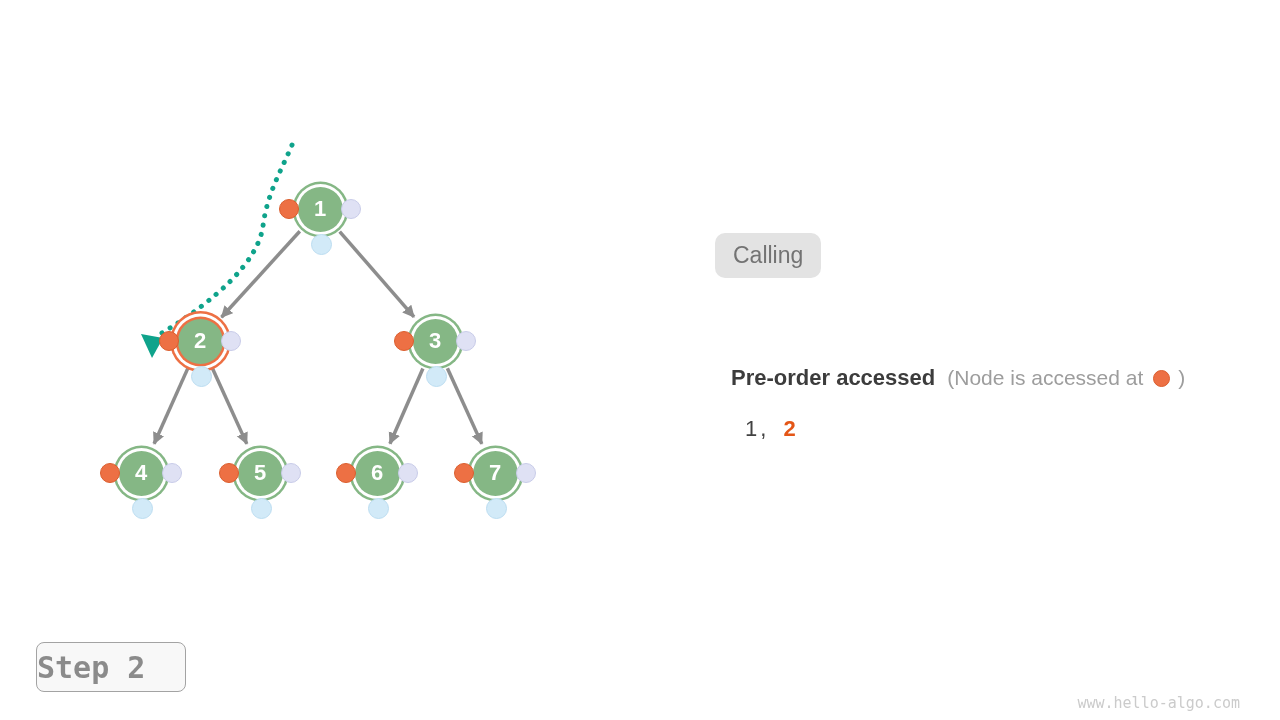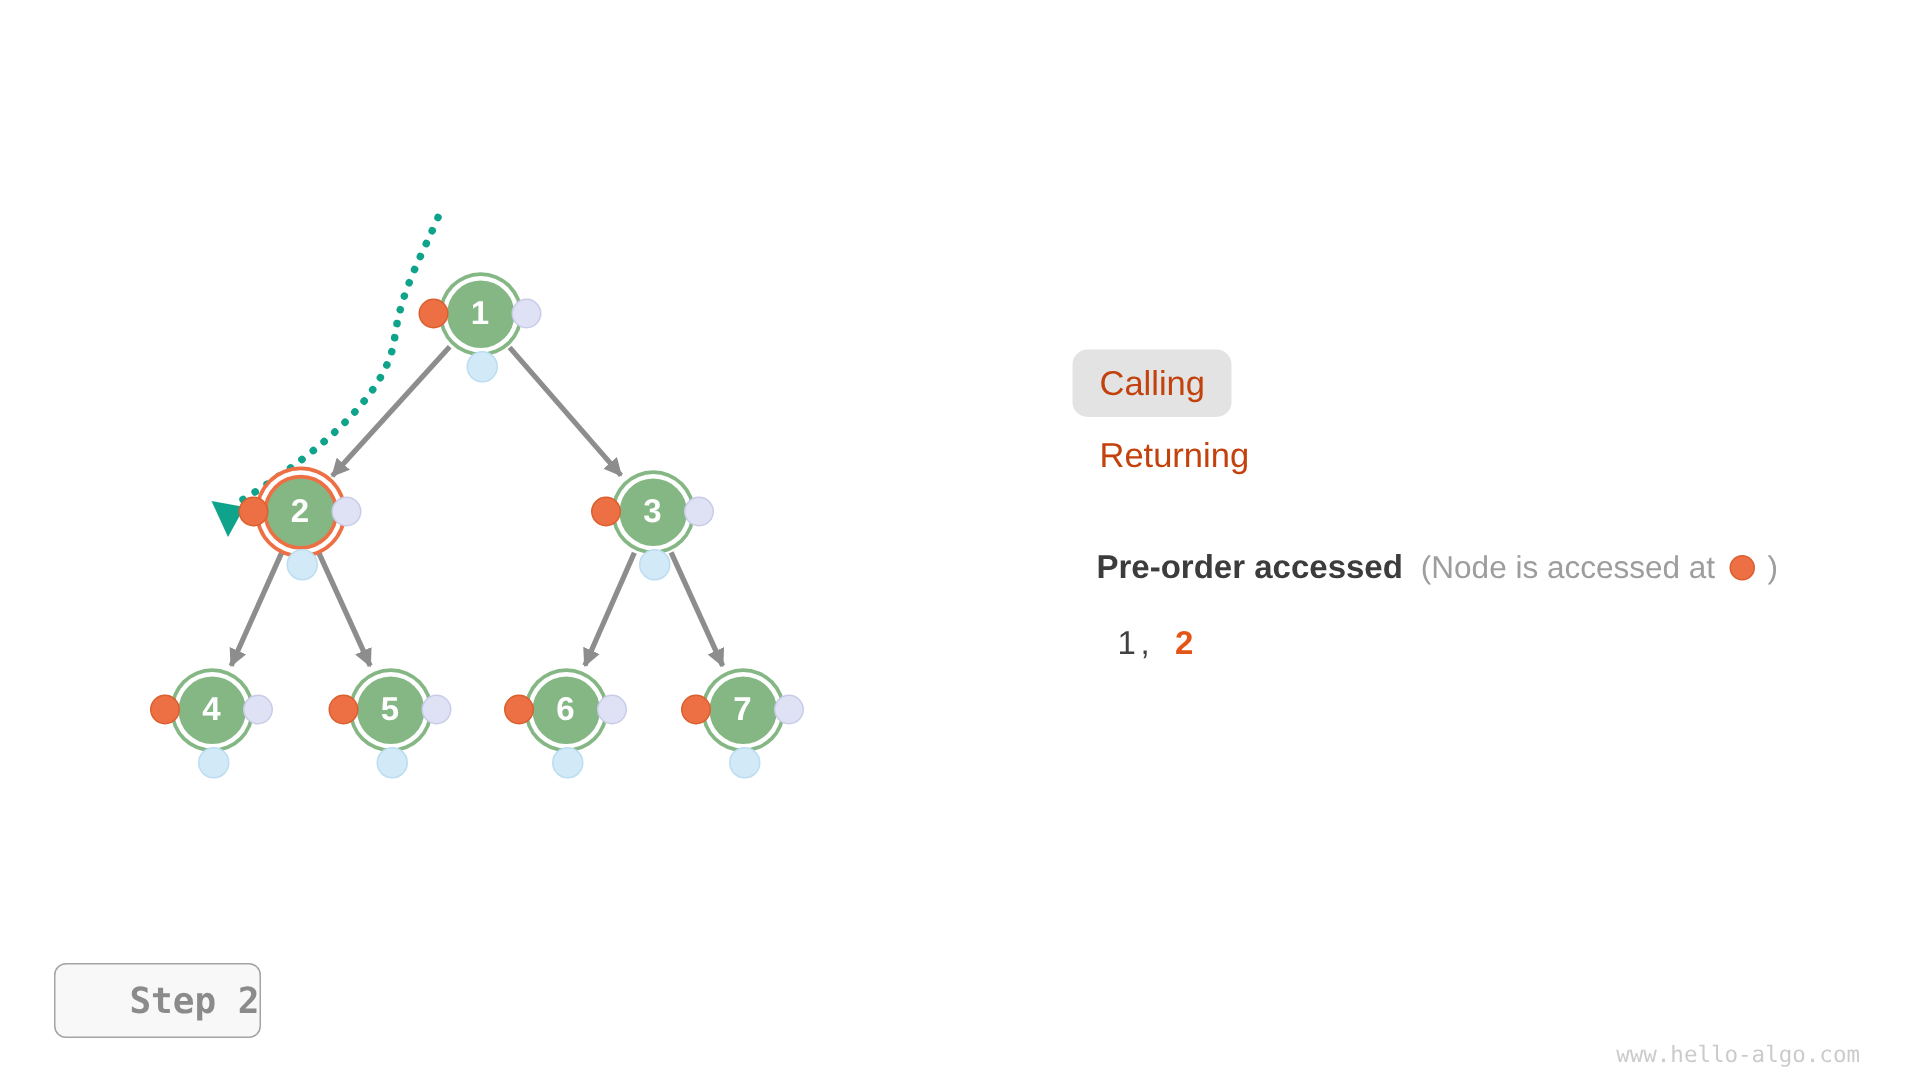--- a/index.html
+++ b/index.html
@@ -36,41 +36,41 @@
   .node-label{color:#fff;font-size:22px;font-weight:bold;line-height:1;}
   .dot{position:absolute;border-radius:50%;}
   .dot-preorder{width:20px;height:20px;left:-18.5px;top:12.5px;
     background:var(--orange);border:1.5px solid var(--orange-dark);}
   .dot-inorder{width:20px;height:20px;left:43.5px;top:12.5px;
     background:var(--lavender);border:1px solid var(--lavender-border);}
   .dot-postorder{width:21px;height:21px;left:13px;top:47px;
     background:var(--blue);border:1px solid var(--blue-border);}
 
   .legend{position:absolute;left:715px;top:233px;z-index:3;}
-  .chip{font-size:23px;color:#c2410c;}
+  .chip{font-size:23px;color:#737373;}
   .chip-calling{display:inline-block;background:#E3E3E3;border-radius:10px;
     padding:9px 18px;}
   .chip-returning{padding:12px 0 0 18px;}
 
   .trav{position:absolute;left:731px;top:365px;z-index:3;}
   .trav-line{white-space:nowrap;}
   .trav-title{font-size:22px;font-weight:bold;color:var(--dark);}
   .trav-note{font-size:21px;color:var(--gray);margin-left:12px;text-align:right;}
   .note-dot{display:inline-block;width:17px;height:17px;border-radius:50%;
     background:var(--orange);border:1px solid var(--orange-dark);
     vertical-align:-2px;margin:0 8px 0 10px;}
   .seq{margin:25px 0 0 14px;font-size:22px;color:#414141;}
   .seq-num.hl{color:var(--orange-text);font-weight:bold;}
   .seq-comma{margin:0 17px 0 3px;}
 
-  .step-box{position:absolute;left:36px;top:642px;width:138px;height:50px;
+  .step-box{position:absolute;left:36px;top:642px;width:150px;height:50px;
     background:#F8F8F8;border:1.5px solid #A3A3A3;border-radius:8px;
-    display:flex;align-items:center;justify-content:flex-end;z-index:3;
+    display:flex;align-items:center;justify-content:flex-start;z-index:3;
     font-family:"DejaVu Sans Mono","Liberation Mono",monospace;
-    font-size:24px;font-weight:bold;color:#8B8B8B;}
+    font-size:30px;font-weight:bold;color:#8B8B8B;}
 
   .watermark{position:absolute;right:40px;top:676px;z-index:3;
     font-family:"DejaVu Sans Mono","Liberation Mono",monospace;
     font-size:15px;color:#CBCBCB;margin-top:18px;}
 
   .trail-path{fill:none;stroke:var(--teal);stroke-width:5;
     stroke-linecap:round;stroke-dasharray:0.1 9.4;}
   .pointer-tri{fill:var(--teal);}
 </style>
 </head>
@@ -138,23 +138,20 @@
         <span class="dot dot-preorder"></span>
         <span class="dot dot-inorder"></span>
         <span class="dot dot-postorder"></span>
       </div>
     </div>
 
   <div class="legend">
     <div class="chip chip-calling">
       <span>Calling</span>
     </div>
-    <div class="chip chip-returning">
-      <span>Returning</span>
-    </div>
   </div>
 
   <div class="trav">
     <div class="trav-line">
       <span class="trav-title">Pre-order accessed</span><span class="trav-note"><span>(Node is accessed at</span><span class="note-dot"></span><span>)</span></span>
     </div>
     <div class="seq" id="sequence"><span class="seq-num">1</span><span class="seq-comma">,</span><span class="seq-num hl">2</span></div>
   </div>
 
   <div class="step-box">

